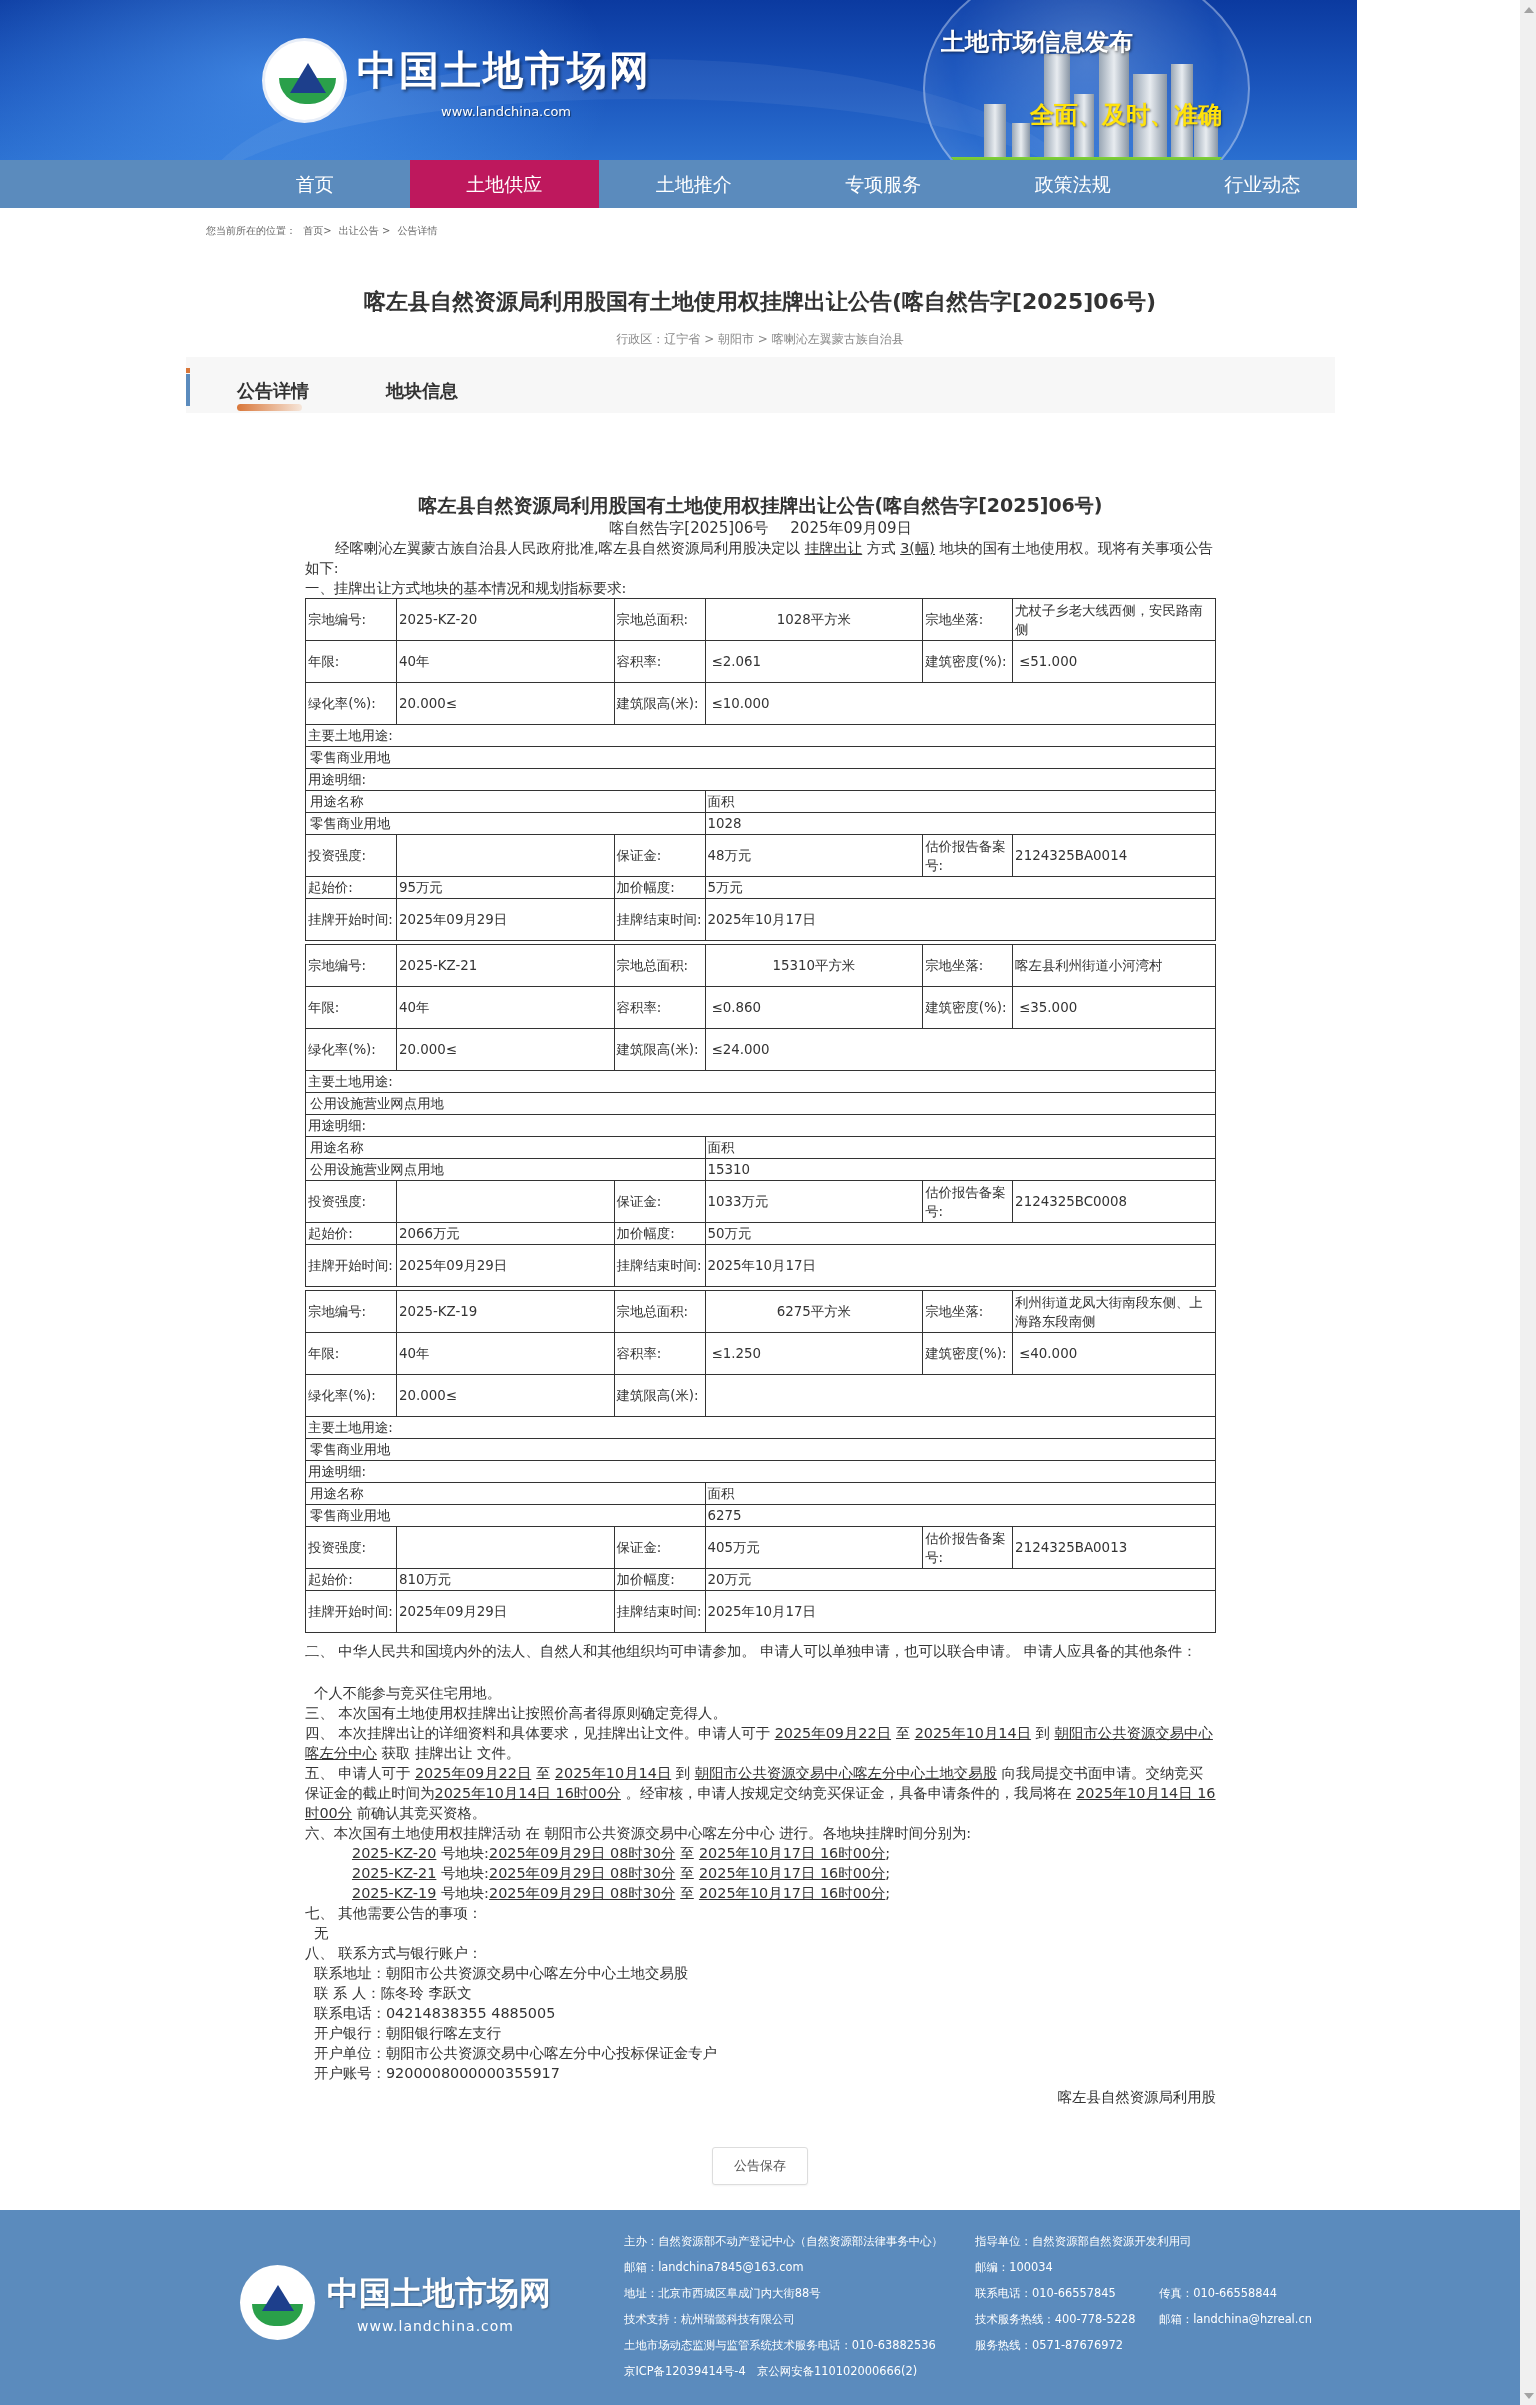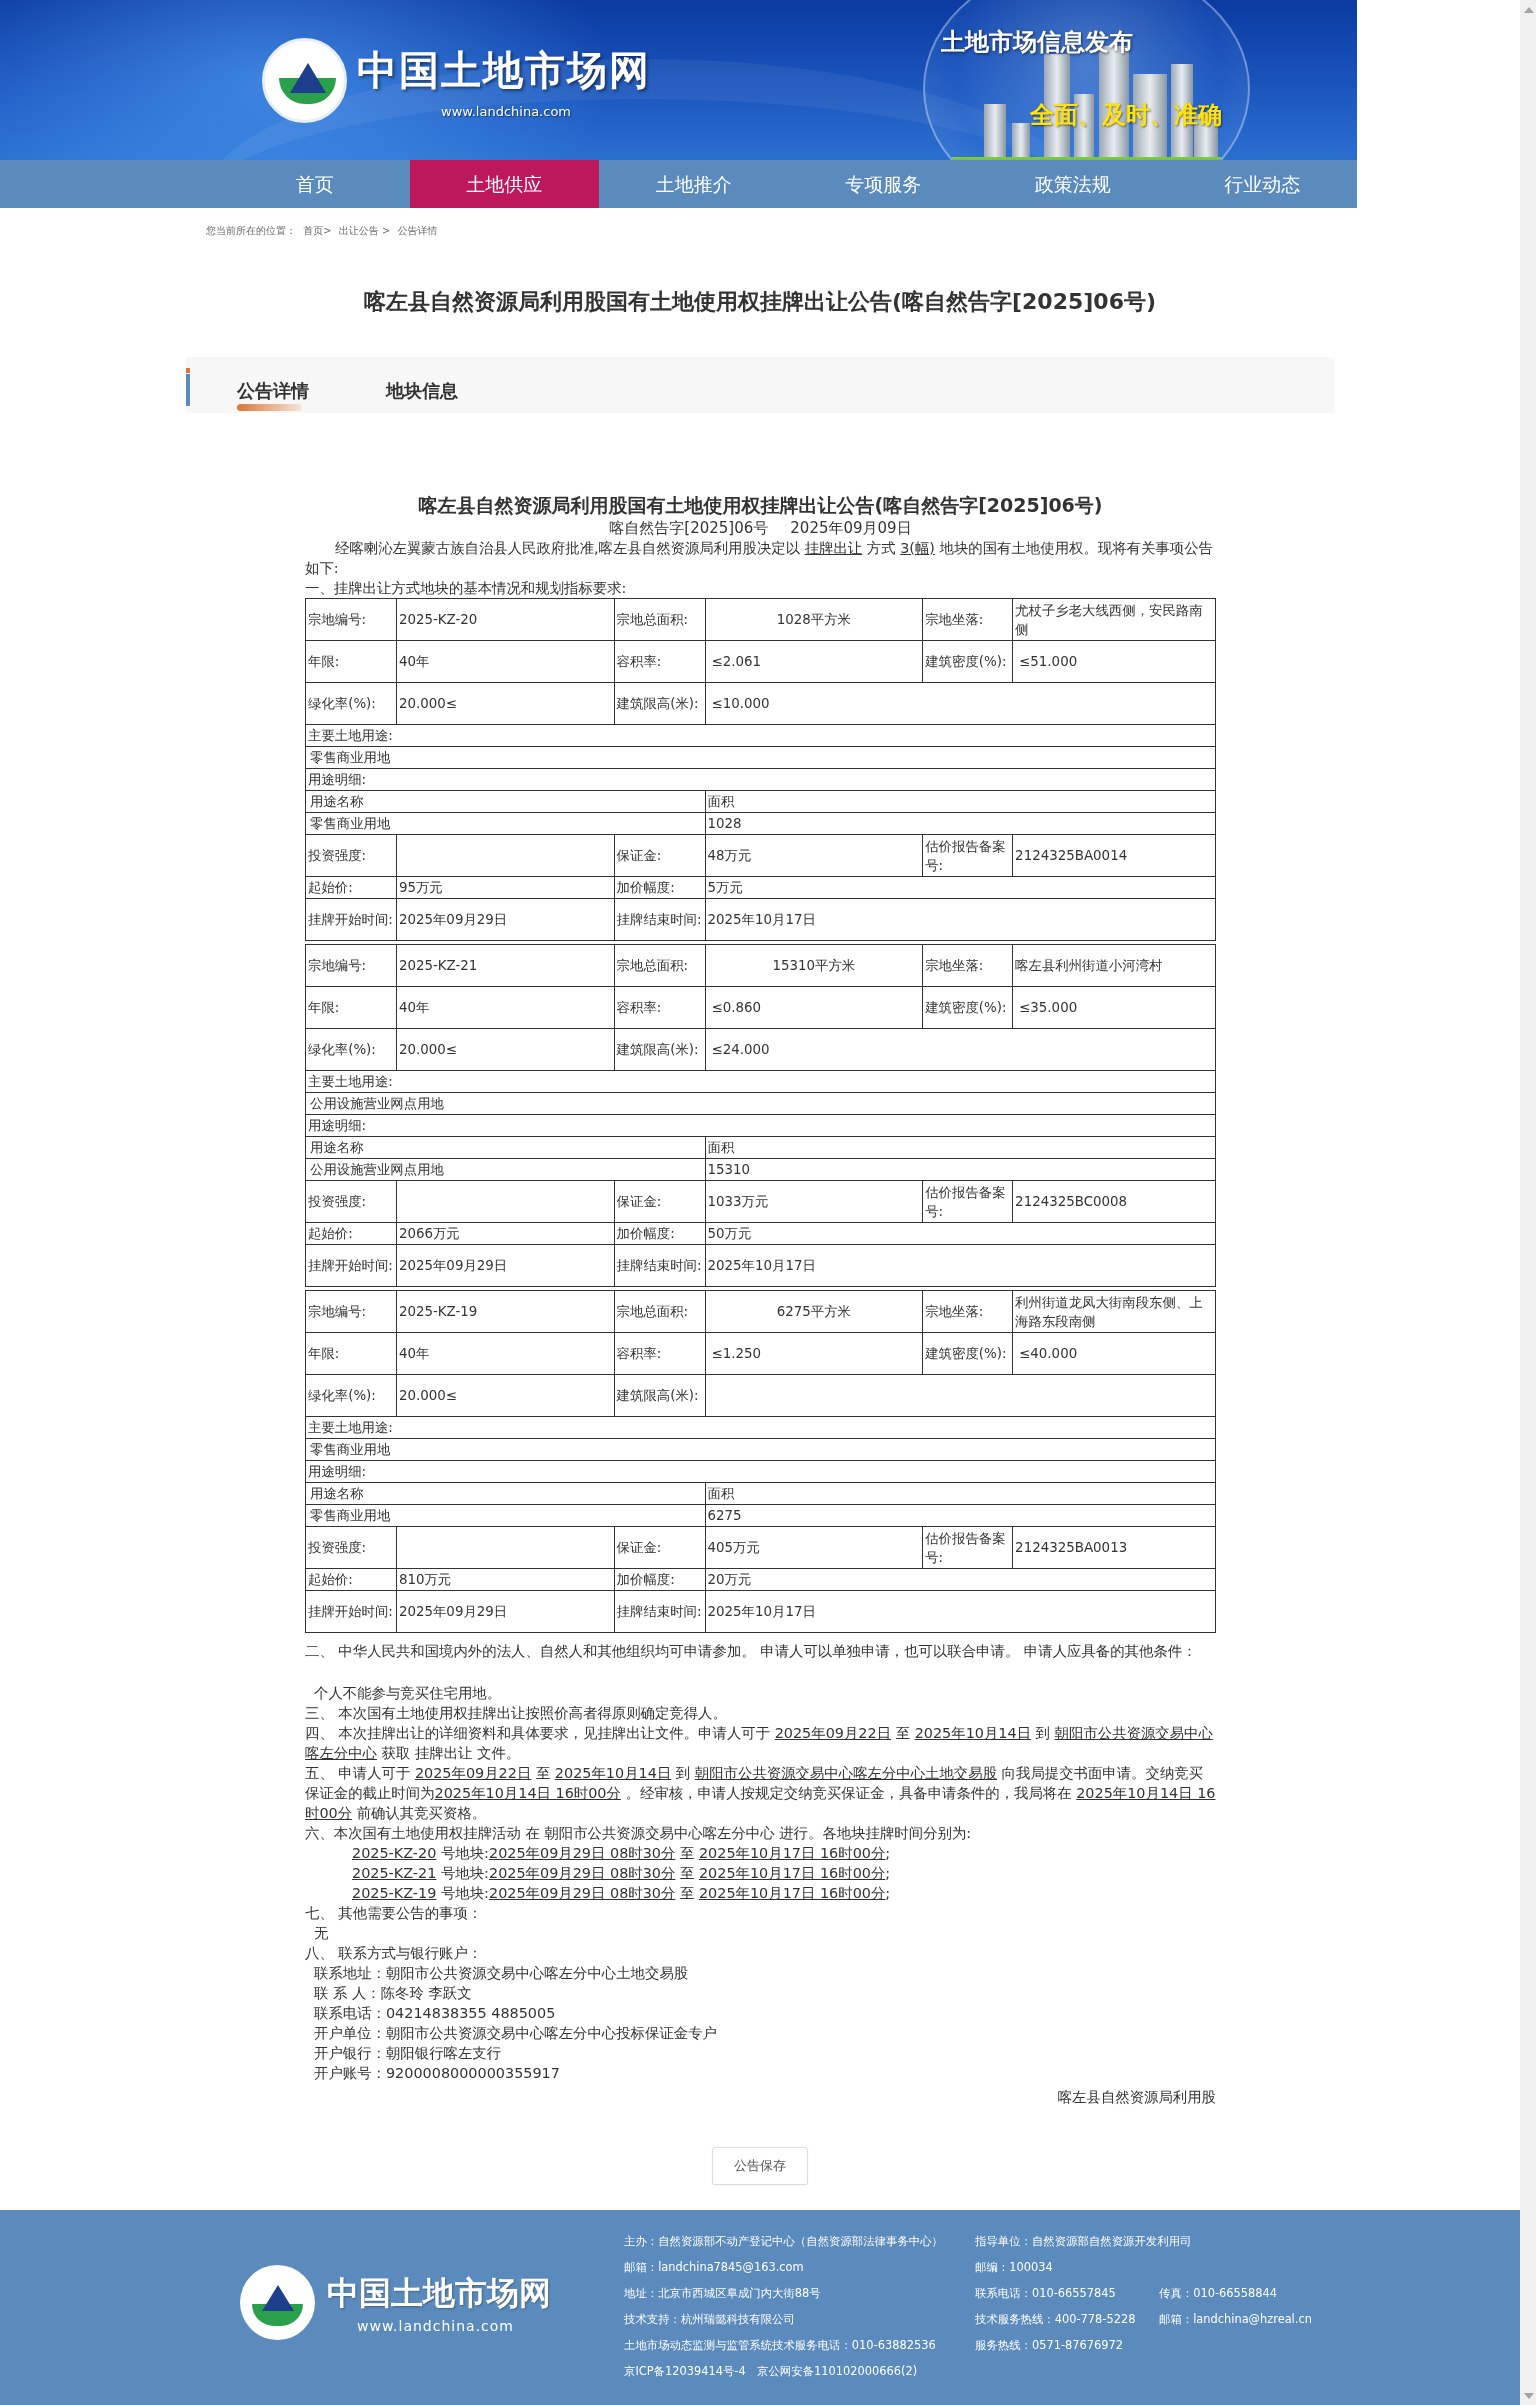--- a/index.html
+++ b/index.html
@@ -114,20 +114,21 @@
   </div>
 
   <div class="crumb">
     <span>您当前所在的位置：</span>
     <span>首页&gt;</span>
     <span>出让公告 &gt;</span>
     <span>公告详情</span>
   </div>
 
   <div class="main-title">喀左县自然资源局利用股国有土地使用权挂牌出让公告(喀自然告字[2025]06号)</div>
+  <div class="region">行政区：辽宁省 &gt; 朝阳市 &gt; 喀喇沁左翼蒙古族自治县</div>
 
   <div class="tabbar">
     <div class="leftmark2"></div>
     <div class="leftmark"></div>
     <div class="tab tab1">公告详情</div>
     <div class="tab tab2">地块信息</div>
     <div class="tab-underline"></div>
   </div>
 
   <div class="doc">
@@ -341,22 +342,22 @@
         <div class="sched"><span class="u">2025-KZ-20</span><span> 号地块:</span><span class="u">2025年09月29日 08时30分</span><span> 至 </span><span class="u">2025年10月17日 16时00分</span><span>;</span></div>
         <div class="sched"><span class="u">2025-KZ-21</span><span> 号地块:</span><span class="u">2025年09月29日 08时30分</span><span> 至 </span><span class="u">2025年10月17日 16时00分</span><span>;</span></div>
         <div class="sched"><span class="u">2025-KZ-19</span><span> 号地块:</span><span class="u">2025年09月29日 08时30分</span><span> 至 </span><span class="u">2025年10月17日 16时00分</span><span>;</span></div>
       </div>
     <div>七、 其他需要公告的事项：</div>
     <div class="contact">无</div>
     <div>八、 联系方式与银行账户：</div>
     <div class="contact">联系地址：朝阳市公共资源交易中心喀左分中心土地交易股</div>
     <div class="contact">联 系 人：陈冬玲 李跃文</div>
     <div class="contact">联系电话：04214838355 4885005</div>
+    <div class="contact">开户银行：朝阳银行喀左支行</div>
     <div class="contact">开户单位：朝阳市公共资源交易中心喀左分中心投标保证金专户</div>
-    <div class="contact">开户银行：朝阳银行喀左支行</div>
     <div class="contact">开户账号：9200008000000355917</div>
     <div class="sign">喀左县自然资源局利用股</div>
   </div>
 
   <div class="save-btn">公告保存</div>
 
   <div class="footer">
     <div class="f-logo">
       <div class="f-seal">
           <div class="green"></div>

